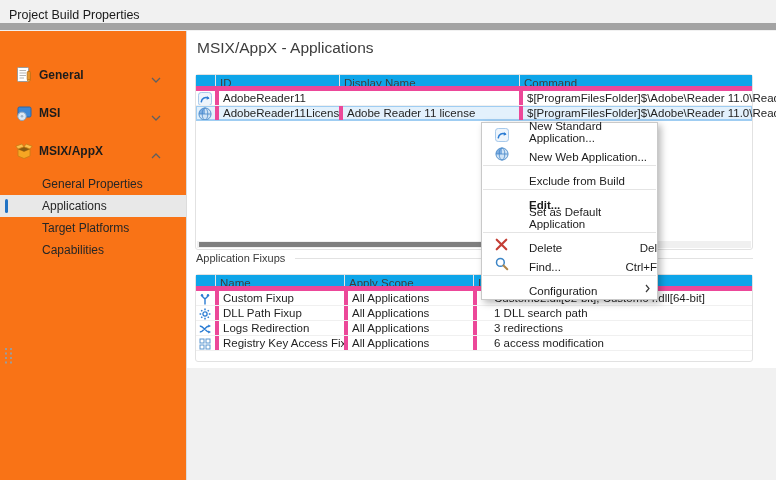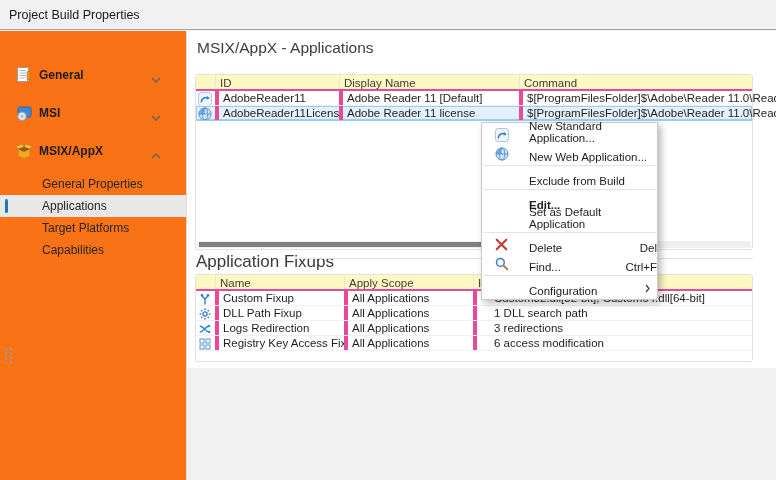--- a/index.html
+++ b/index.html
@@ -3,42 +3,42 @@
 <meta charset="utf-8">
 <style>
   * { margin:0; padding:0; box-sizing:border-box; }
   html,body { background:#e9e9e9; }
   #app {
     position:relative; width:776px; height:480px; overflow:hidden;
     background:#f1f1f1; font-family:"Liberation Sans", sans-serif;
     color:#1f1f1f; font-size:12px; -webkit-font-smoothing:antialiased;
   }
   
-  .titlebar { position:absolute; left:0; top:0; width:776px; height:30px; border-bottom:1px solid #a3a3a3; }
+  .titlebar { position:absolute; left:0; top:0; width:776px; height:30px; border-bottom:7px solid #a3a3a3; }
   .win-title { position:absolute; left:9px; top:8px; font-size:12.5px; color:#1a1a1a; }
   
   .sidebar { position:absolute; left:0; top:31px; width:186px; height:449px; background:#f97316; }
   .vdiv { position:absolute; left:186px; top:31px; width:1px; height:449px; background:#dcdcdc; }
   .side-section { position:absolute; left:0; width:186px; height:26px; cursor:default; }
   .side-section .sicon { position:absolute; left:15px; top:4px; width:18px; height:18px; }
   .side-section .slabel { position:absolute; left:39px; top:6px; font-weight:bold; font-size:12px; color:#1c1c1c; }
   .side-section .chev { position:absolute; left:151px; top:10px; }
   .sub-item { position:absolute; left:0; width:186px; height:22px; }
   .sub-item .sublabel { position:absolute; left:42px; top:4px; font-size:12px; color:#262626; }
   .sub-item.selected { background:#e8e8e8; }
   .sub-item .accent { position:absolute; left:5px; top:4px; width:3px; height:14px; background:#2173c4; border-radius:2px; }
   .grip { position:absolute; left:4px; top:316px; }
   
   .main-panel { position:absolute; left:187px; top:31px; width:589px; height:337px; background:#ffffff; }
   .page-heading { position:absolute; left:197px; top:39px; font-size:15.5px; color:#3d3d3d; }
   
   .tbl { position:absolute; background:#fff; border:1px solid #e2e2e2; border-radius:3px; }
   .apps-tbl { left:195px; top:74px; width:558px; height:176px; }
   .fix-tbl  { left:195px; top:274px; width:558px; height:88px; }
-  .thead { position:absolute; left:0; top:0; right:0; height:16px; background:#fef9c3; border-bottom:2px solid #ec4899; }
+  .thead { position:absolute; left:0; top:0; right:0; height:16px; background:#0ea5e9; border-bottom:5px solid #ec4899; }
   .trow  { position:absolute; left:0; right:0; height:15px; border-bottom:1px solid #f0f0f0; }
   .trow.selected { background:#e3f1fc; box-shadow:inset 0 0 0 1px #9fcdf2; border-bottom:1px solid #9fcdf2; }
   .cell { position:absolute; top:0; bottom:0; overflow:hidden; white-space:nowrap;
           font-size:11.5px; line-height:15px; padding-left:4px; }
   .thead .cell { line-height:16px; color:#3c3c3c; border-left:1px solid #e6e6e6; }
   .trow  .cell { color:#1f1f1f; border-left:4px solid #ec4899; }
   .cicon { position:absolute; left:0; top:0; bottom:0; width:19px; border:none !important; }
   .cicon svg { position:absolute; left:2px; top:1px; }
   .fix-tbl .cicon svg { left:3px; top:2px; }
   
@@ -47,21 +47,21 @@
   .a-c3 { left:323px; width:258px; }
   
   .f-c1 { left:19px;  width:129px; }
   .f-c2 { left:148px; width:129px; }
   .f-c3 { left:277px; width:280px; }
   .trow .f-c3 { padding-left:17px; }
   
   .hscroll { position:absolute; left:1px; right:1px; bottom:1px; height:7px; background:#f0f0f0; }
   .hscroll .thumb { position:absolute; left:2px; top:1px; width:283px; height:5px; background:#7f7f7f; }
   
-  .group-label { position:absolute; left:196px; top:252px; font-size:17px; color:#3a3a3a; background:transparent; }
+  .group-label { position:absolute; left:196px; top:252px; font-size:11px; color:#3a3a3a; background:transparent; }
   .group-line  { position:absolute; left:295px; top:258px; width:458px; height:1px; background:#e2e2e2; }
   
   .ctx-menu { position:absolute; left:481px; top:122px; width:177px; background:#ffffff;
               border:1px solid #c9c9c9; box-shadow:3px 3px 7px rgba(0,0,0,0.28); padding:2px 0; z-index:10; }
   .mi { position:relative; height:19px; display:flex; align-items:flex-end; padding-left:47px; font-size:11.5px; color:#1c1c1c; cursor:default; }
   .mi .mic { position:absolute; left:13px; top:3px; width:14px; height:14px; }
   .mi .mshort { margin-left:auto; padding-right:0; color:#1c1c1c; }
   .mi .marrow { position:absolute; right:7px; top:5px; }
   .mi-bold { font-weight:bold; }
   .msep { height:1px; background:#e4e4e4; margin:2px 1px; }
@@ -181,21 +181,20 @@
 
     <div class="trow" style="top:16px">
       <div class="cell cicon">
         <svg width="14" height="14" viewBox="0 0 15 15">
             <rect x="0.5" y="0.5" width="14" height="14" rx="3" fill="#eef5fc" stroke="#9dc3e8"></rect>
             <path d="M3.5 10.5 C4 6.5 8 5 11 6.6" fill="none" stroke="#2b7cd3" stroke-width="1.6" stroke-linecap="round"></path>
             <path d="M9.6 4.4 L12.4 6.8 L9.3 8.4 Z" fill="#2b7cd3"></path>
           </svg>
       </div>
       <div class="cell a-c1">AdobeReader11</div>
-      <div class="cell a-c2">Adobe Reader 11 [Default]</div>
       <div class="cell a-c3">$[ProgramFilesFolder]$\Adobe\Reader 11.0\Reader\AcroRd32.exe</div>
     </div>
 
     <div class="trow selected" style="top:31px">
       <div class="cell cicon">
         <svg width="14" height="14" viewBox="0 0 15 15">
             <circle cx="7.5" cy="7.5" r="6.5" fill="#cfe3f6" stroke="#4d8cc9"></circle>
             <ellipse cx="7.5" cy="7.5" rx="3" ry="6.5" fill="none" stroke="#4d8cc9" stroke-width="0.9"></ellipse>
             <line x1="1.2" y1="7.5" x2="13.8" y2="7.5" stroke="#4d8cc9" stroke-width="0.9"></line>
             <path d="M7.5 1 A6.5 6.5 0 0 0 1 7.5 L7.5 7.5 Z" fill="#3f85cf" opacity="0.55"></path>

